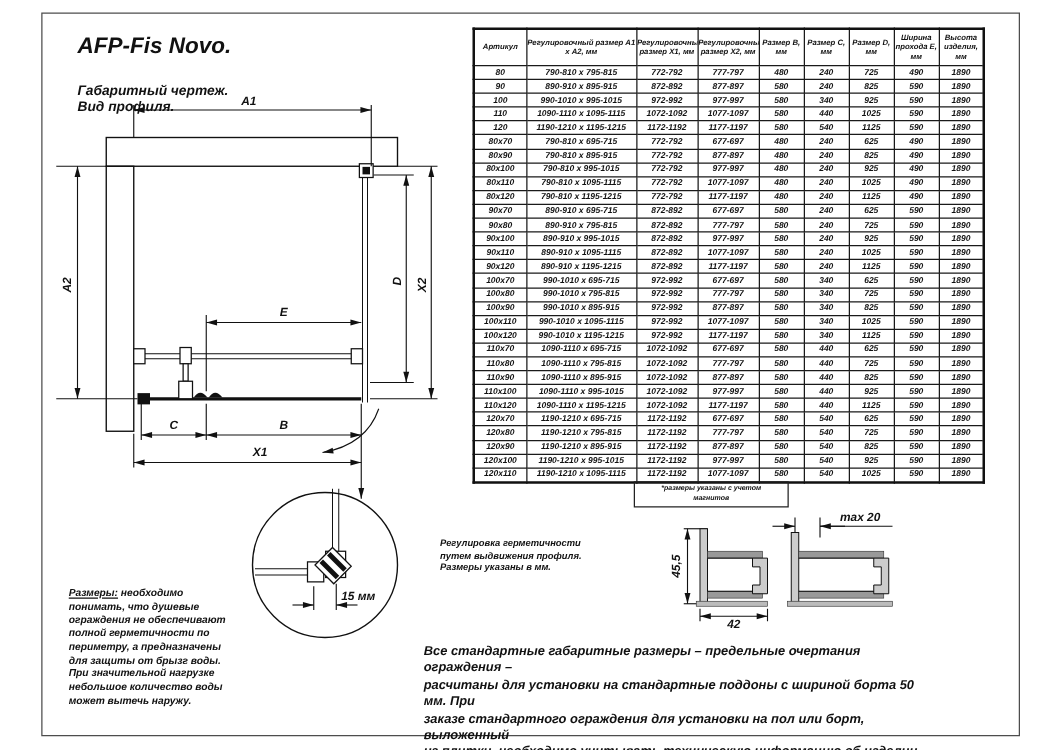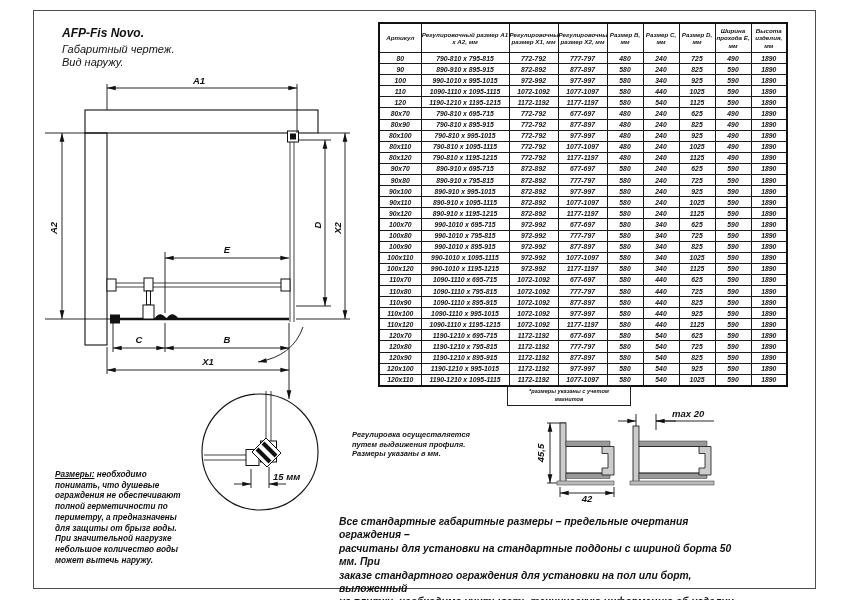--- a/index.html
+++ b/index.html
@@ -2,22 +2,22 @@
 <html><head>
 <meta charset="utf-8">
 <style>
   html,body{margin:0;padding:0;}
   body{
     width:848px;height:600px;position:relative;background:#fff;overflow:hidden;
     font-family:"Liberation Sans",sans-serif;color:#111;
   }
   .frame{position:absolute;left:33px;top:10px;width:781px;height:577px;border:1.5px solid #4d4d4d;}
   .titleblock{position:absolute;left:62px;top:26px;font-style:italic;}
-  .t1{font-weight:bold;font-size:12px;margin-bottom:3px;}
-  .t2{font-weight:normal;font-size:11px;line-height:13px;}
+  .t1{font-weight:bold;font-size:18px;margin-bottom:20px;}
+  .t2{font-weight:bold;font-size:11px;line-height:13px;}
   svg.draw{position:absolute;left:0;top:0;}
   .ln{stroke:#111;stroke-width:1.1;fill:none;}
   .thin{stroke-width:0.8;}
   .dim{stroke:#111;stroke-width:0.9;fill:none;}
   .dtext{font-family:"Liberation Sans",sans-serif;font-style:italic;font-weight:bold;font-size:9.5px;fill:#111;}
   table.spec{
     position:absolute;left:378px;top:22px;width:408px;
     border-collapse:collapse;table-layout:fixed;
     font-style:italic;border:2px solid #111;
   }
@@ -52,21 +52,21 @@
   }
 </style>
 </head>
 <body>
 
 <div class="frame"></div>
 
 <div class="titleblock">
   <div class="t1">AFP-Fis Novo.</div>
   <div class="t2">Габаритный чертеж.</div>
-  <div class="t2">Вид наружу.</div>
+  <div class="t2">Вид профиля.</div>
 </div>
 
 <svg class="draw" width="848" height="600" viewBox="0 0 848 600">
   <defs>
     <marker id="arr" viewBox="0 0 12 8" refX="11.5" refY="4" markerWidth="10.5" markerHeight="7" orient="auto-start-reverse">
       <path d="M0.5,1 L11.5,4 L0.5,7 Z" fill="#111"></path>
     </marker>
     <pattern id="hatch" patternUnits="userSpaceOnUse" width="6.5" height="6.5" patternTransform="rotate(45)">
       <line x1="0" y1="0" x2="0" y2="6.5" stroke="#111" stroke-width="1"></line>
     </pattern>
@@ -542,21 +542,21 @@
         <td>1025</td>
         <td>590</td>
         <td>1890</td>
       </tr>
     </tbody>
 </table>
 
 <div class="footnote">*размеры указаны с учетом
 магнитов</div>
 
-<div class="adjust-note">Регулировка осуществляется
+<div class="adjust-note">Регулировка герметичности
 путем выдвижения профиля.
 Размеры указаны в мм.</div>
 
 <div class="warning"><span class="lead">Размеры:</span><span> необходимо
 понимать, что душевые
 ограждения не обеспечивают
 полной герметичности по
 периметру, а предназначены
 для защиты от брызг воды.
 При значительной нагрузке

